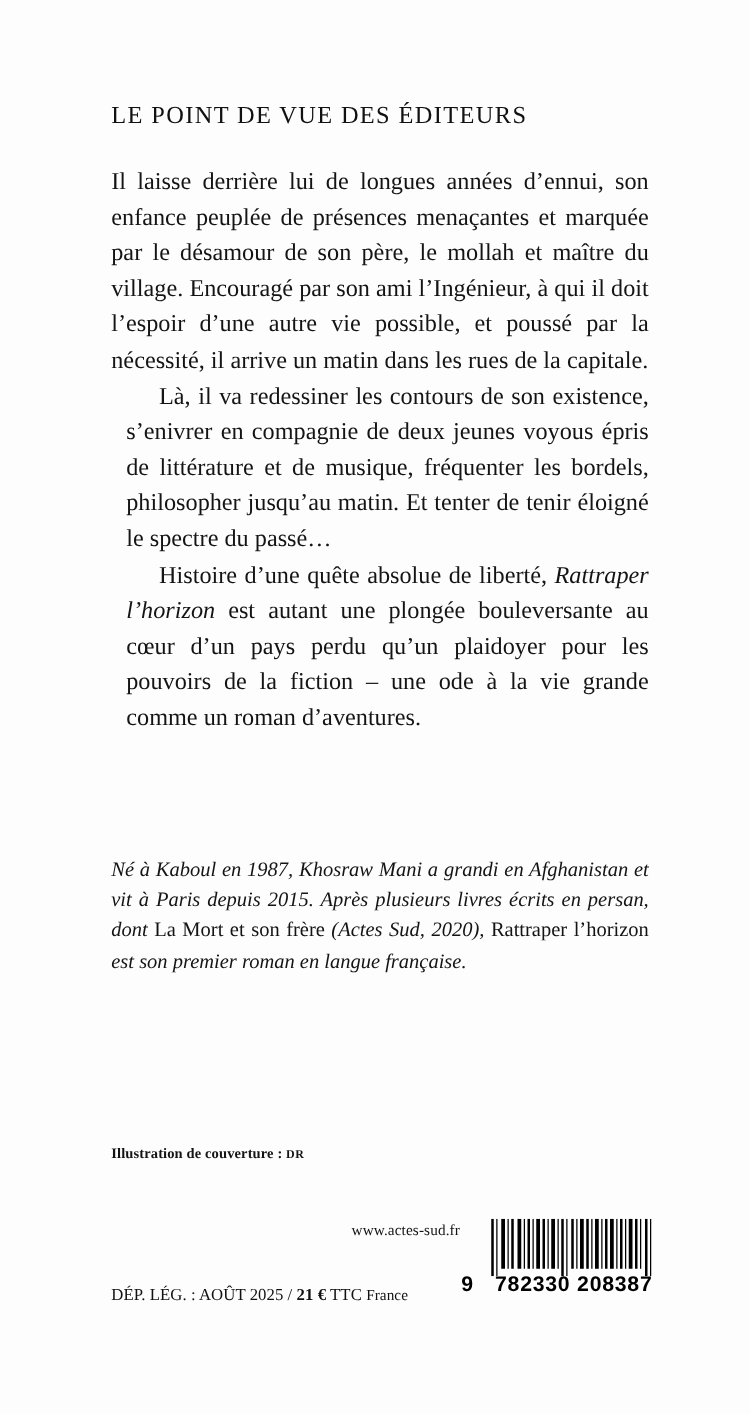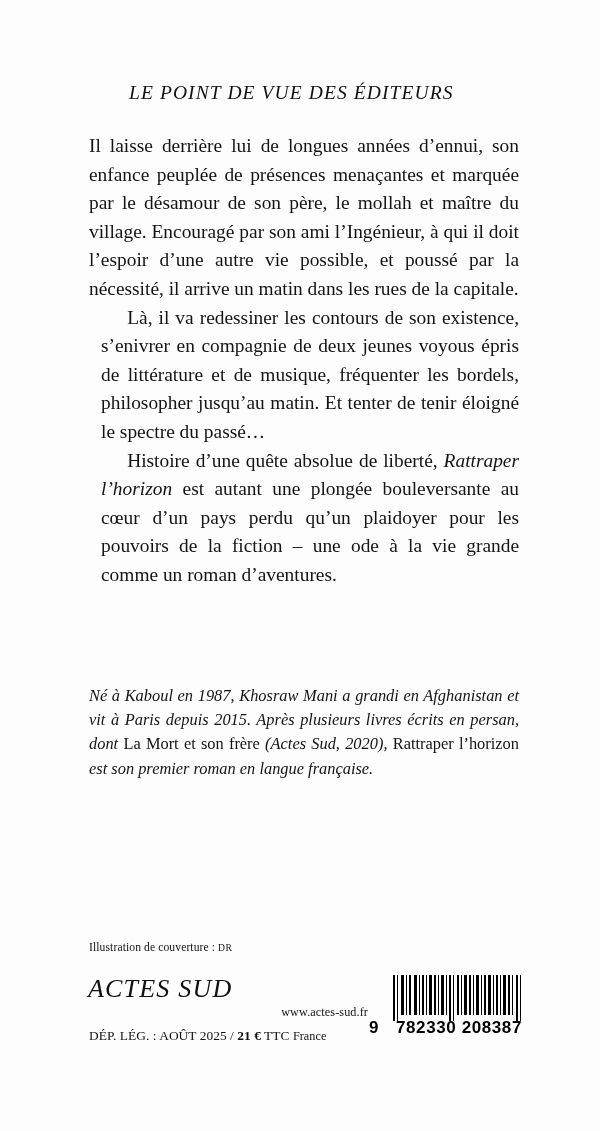--- a/index.html
+++ b/index.html
@@ -20,26 +20,24 @@
     position: absolute;
     inset: 0;
     background: #fdfdfd;
   }
 
   .pov-header {
     position: absolute;
     left: 89px;
     top: 82px;
     width: 430px;
-    font-style: italic;
     font-size: 19.5px;
     letter-spacing: 1.1px;
     color: #111;
     white-space: nowrap;
-    margin-left: 40px;
   }
 
   .blurb {
     position: absolute;
     left: 89px;
     top: 132px;
     width: 430px;
     font-size: 19.4px;
     line-height: 28.6px;
     text-align: justify;
@@ -67,24 +65,25 @@
     font-style: italic;
     text-align: justify;
     color: #141414;
   }
   .bio p { margin: 0; }
   .bio .rom { font-style: normal; }
 
   .credit {
     position: absolute;
     left: 89px;
-    top: 941px;
+    top: 916px;
     font-size: 11.6px;
     color: #141414;
     letter-spacing: 0.1px;
+    font-weight: bold;
   }
   .credit .smallcaps {
     font-size: 9.6px;
     letter-spacing: 0.4px;
   }
 
   .imprint {
     position: absolute;
     left: 88px;
     top: 975px;
@@ -162,21 +161,20 @@
     <p><span>Histoire d’une quête absolue de liberté, </span><span class="it">Rattraper l’horizon</span><span> est autant une plongée bouleversante au cœur d’un pays perdu qu’un plaidoyer pour les pouvoirs de la fiction – une ode à la vie grande comme un roman d’aventures.</span></p>
   </div>
 
   <div class="bio">
     <p><span>Né à Kaboul en 1987, Khosraw Mani a grandi en Afghanistan et vit à Paris depuis 2015. Après plusieurs livres écrits en persan, dont </span><span class="rom">La Mort et son frère</span><span> (Actes Sud, 2020), </span><span class="rom">Rattraper l’horizon</span><span> est son premier roman en langue française.</span></p>
   </div>
 
   <div class="credit"><span>Illustration de couverture : </span><span class="smallcaps">DR</span></div>
 
   <div class="imprint">
-    <div class="imprint-name">ACTES SUD</div>
     <div class="imprint-url">www.actes-sud.fr</div>
   </div>
 
   <div class="legal"><span>DÉP. LÉG. : AOÛT 2025 / </span><span class="price">21 €</span><span> TTC </span><span class="country">France</span></div>
 
   <div class="barcode-block">
     <svg class="barcode-svg" width="162" height="46" viewBox="0 0 162 46">
       <g fill="#000000">
         <rect x="24" y="0" width="2" height="46"></rect>
         <rect x="28" y="0" width="1" height="46"></rect>

